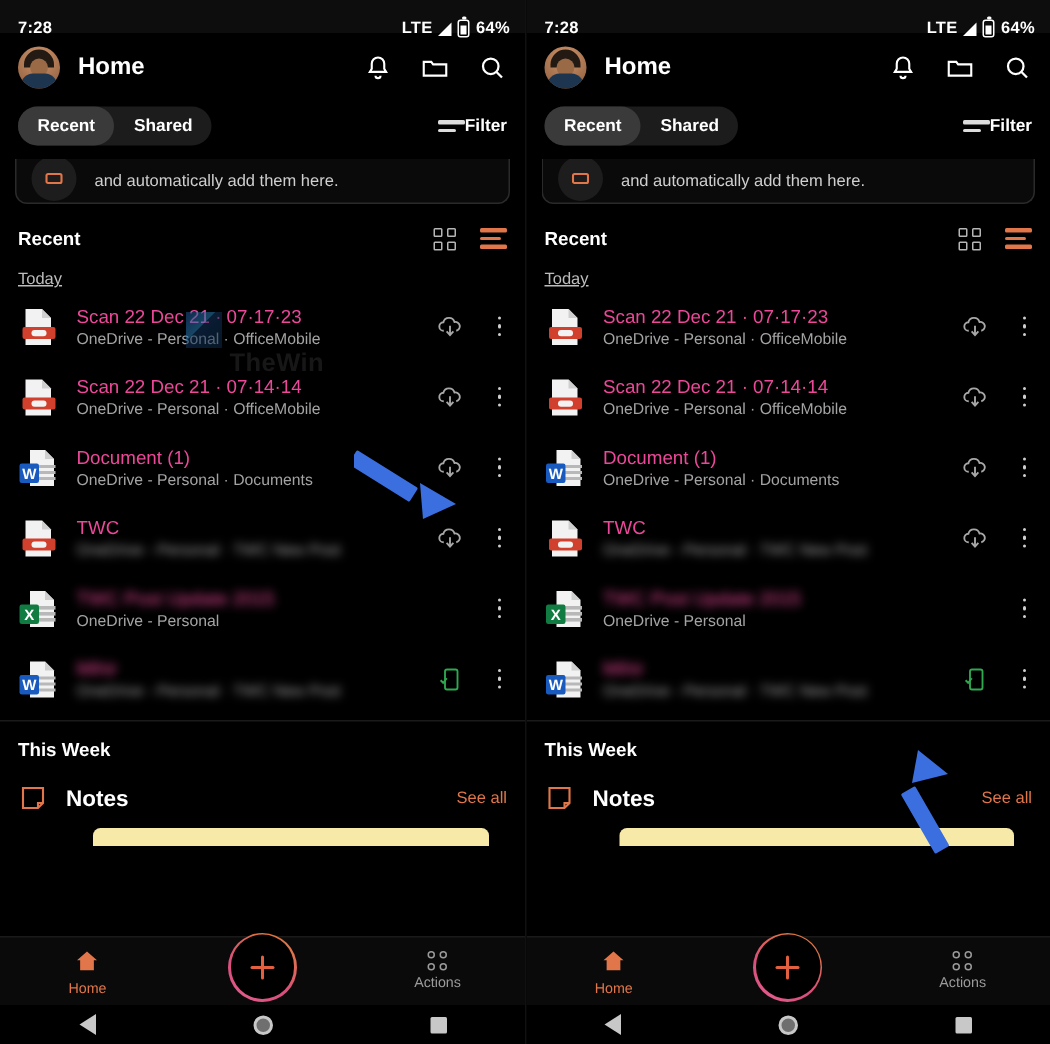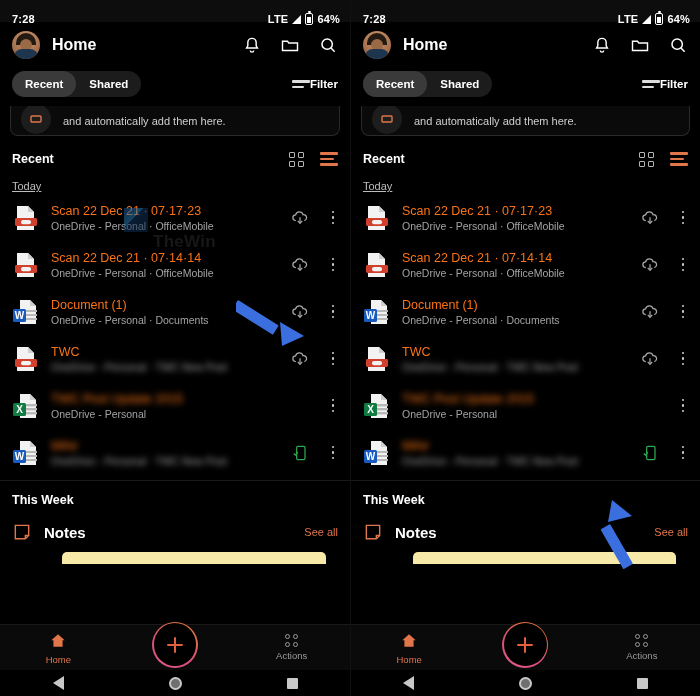--- a/index.html
+++ b/index.html
@@ -54,21 +54,21 @@
   .listic i { height:2.5px; background:#e0764a; border-radius:1px; display:block; }
   .listic i:nth-child(2){width:80%;}
 
   .daylabel { font-size:11px; color:#bdbdbd; padding:6px 12px 2px;text-decoration:underline; }
 
   
   .files { }
   .frow { height:47px; display:flex; align-items:center; padding:0 8px 0 12px; gap:11px; position:relative; }
   .ficon { width:28px;height:28px; flex:0 0 auto; position:relative; }
   .fmeta { flex:1; min-width:0; }
-  .fname { font-size:12.5px; color:#f97316; white-space:nowrap; overflow:hidden; }
+  .fname { font-size:12.5px; color:#ec4899; white-space:nowrap; overflow:hidden; }
   .fsub { font-size:10.5px; color:#a3a3a3; margin-top:2px; white-space:nowrap; overflow:hidden; }
   .fact { width:26px; display:flex; justify-content:center; align-items:center; flex:0 0 auto; }
   .kebab { width:18px; display:flex; flex-direction:column; align-items:center; gap:3px; flex:0 0 auto; }
   .kebab i { width:2.6px;height:2.6px;border-radius:50%;background:#cfcfcf;display:block; }
   .blur { filter:blur(3.2px); }
 
   .divider { height:1px; background:#1a1a1a; margin:4px 0 0; }
   .weeklabel { font-size:12.5px; font-weight:bold; padding:12px 12px 0; }
 
   

